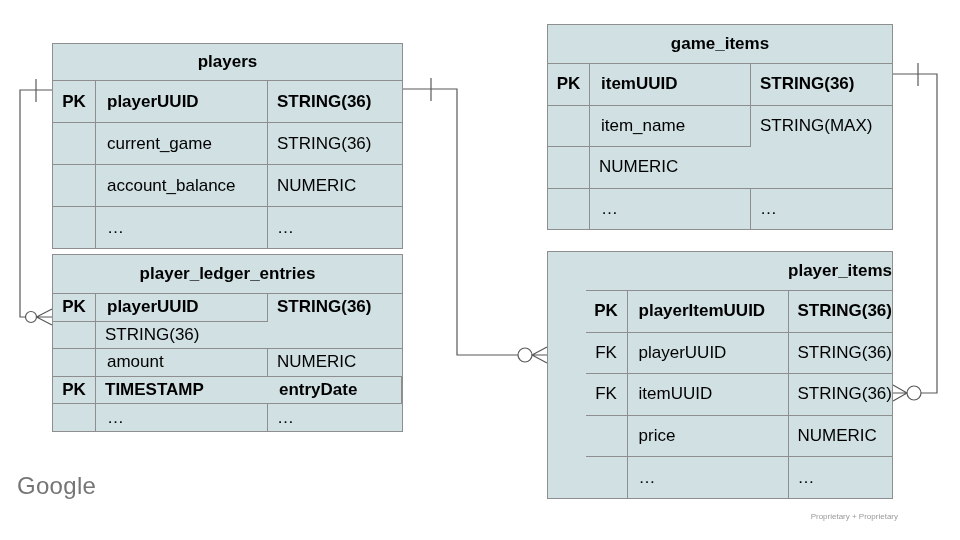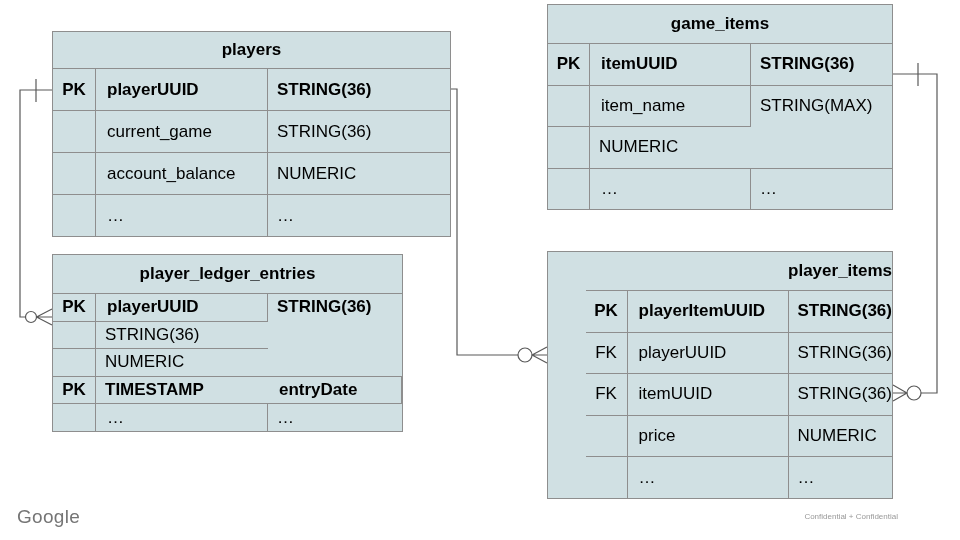--- a/index.html
+++ b/index.html
@@ -27,28 +27,28 @@
   .right-cols .tbl-row{grid-template-columns:42px 161px 1fr;}
   .tbl-row.bold{font-weight:700;}
   .cell{
     display:flex;align-items:center;font-size:17px;
     border-top:1px solid var(--border,#8e8e8e);overflow:hidden;white-space:nowrap;
   }
   .cell-key{justify-content:center;border-right:1px solid var(--border,#8e8e8e);}
   .cell-name{padding-left:11px;border-right:1px solid var(--border,#8e8e8e);}
   .cell-type{padding-left:9px;}
 
-  #tbl-players{left:52px;top:31px;width:399px;height:206px;}
+  #tbl-players{left:52px;top:43px;width:351px;height:206px;}
   #tbl-players .tbl-title{height:36px;flex-basis:36px;}
-  #tbl-game-items{left:547px;top:4px;width:346px;height:206px;text-align:center;}
+  #tbl-game-items{left:547px;top:24px;width:346px;height:206px;text-align:center;}
   #tbl-player-ledger-entries{left:52px;top:254px;width:351px;height:178px;}
   #tbl-player-items{left:547px;top:251px;width:346px;height:248px;align-items:flex-end;}
 
   .logo{
-    position:absolute;left:17px;top:506px;font-size:19px;letter-spacing:0.3px;
+    position:absolute;left:17px;top:472px;font-size:24px;letter-spacing:0.3px;
     color:var(--logo,#757575);
   }
   .footer-note{
     position:absolute;right:62px;top:512px;font-size:8px;
     color:var(--note,#999999);
   }
 </style>
 </head>
 <body>
 
@@ -136,20 +136,21 @@
           <div class="cell cell-key">PK</div>
           <div class="cell cell-name">playerUUID</div>
           <div class="cell cell-type">STRING(36)</div>
         </div>
         <div class="tbl-row">
           <div class="cell cell-key"></div>
           <div class="cell cell-type">STRING(36)</div>
         </div>
         <div class="tbl-row">
           <div class="cell cell-key"></div>
+          <div class="cell cell-name">amount</div>
           <div class="cell cell-type">NUMERIC</div>
         </div>
         <div class="tbl-row bold">
           <div class="cell cell-key">PK</div>
           <div class="cell cell-type">TIMESTAMP</div>
           <div class="cell cell-name">entryDate</div>
         </div>
         <div class="tbl-row">
           <div class="cell cell-key"></div>
           <div class="cell cell-name">…</div>
@@ -183,15 +184,15 @@
         </div>
         <div class="tbl-row">
           <div class="cell cell-key"></div>
           <div class="cell cell-name">…</div>
           <div class="cell cell-type">…</div>
         </div>
       </div>
   </div>
 
   <div class="logo">Google</div>
-  <div class="footer-note">Confidential + Confidential</div>
+  <div class="footer-note">Proprietary + Proprietary</div>
 
 </div>
 
 </body></html>

